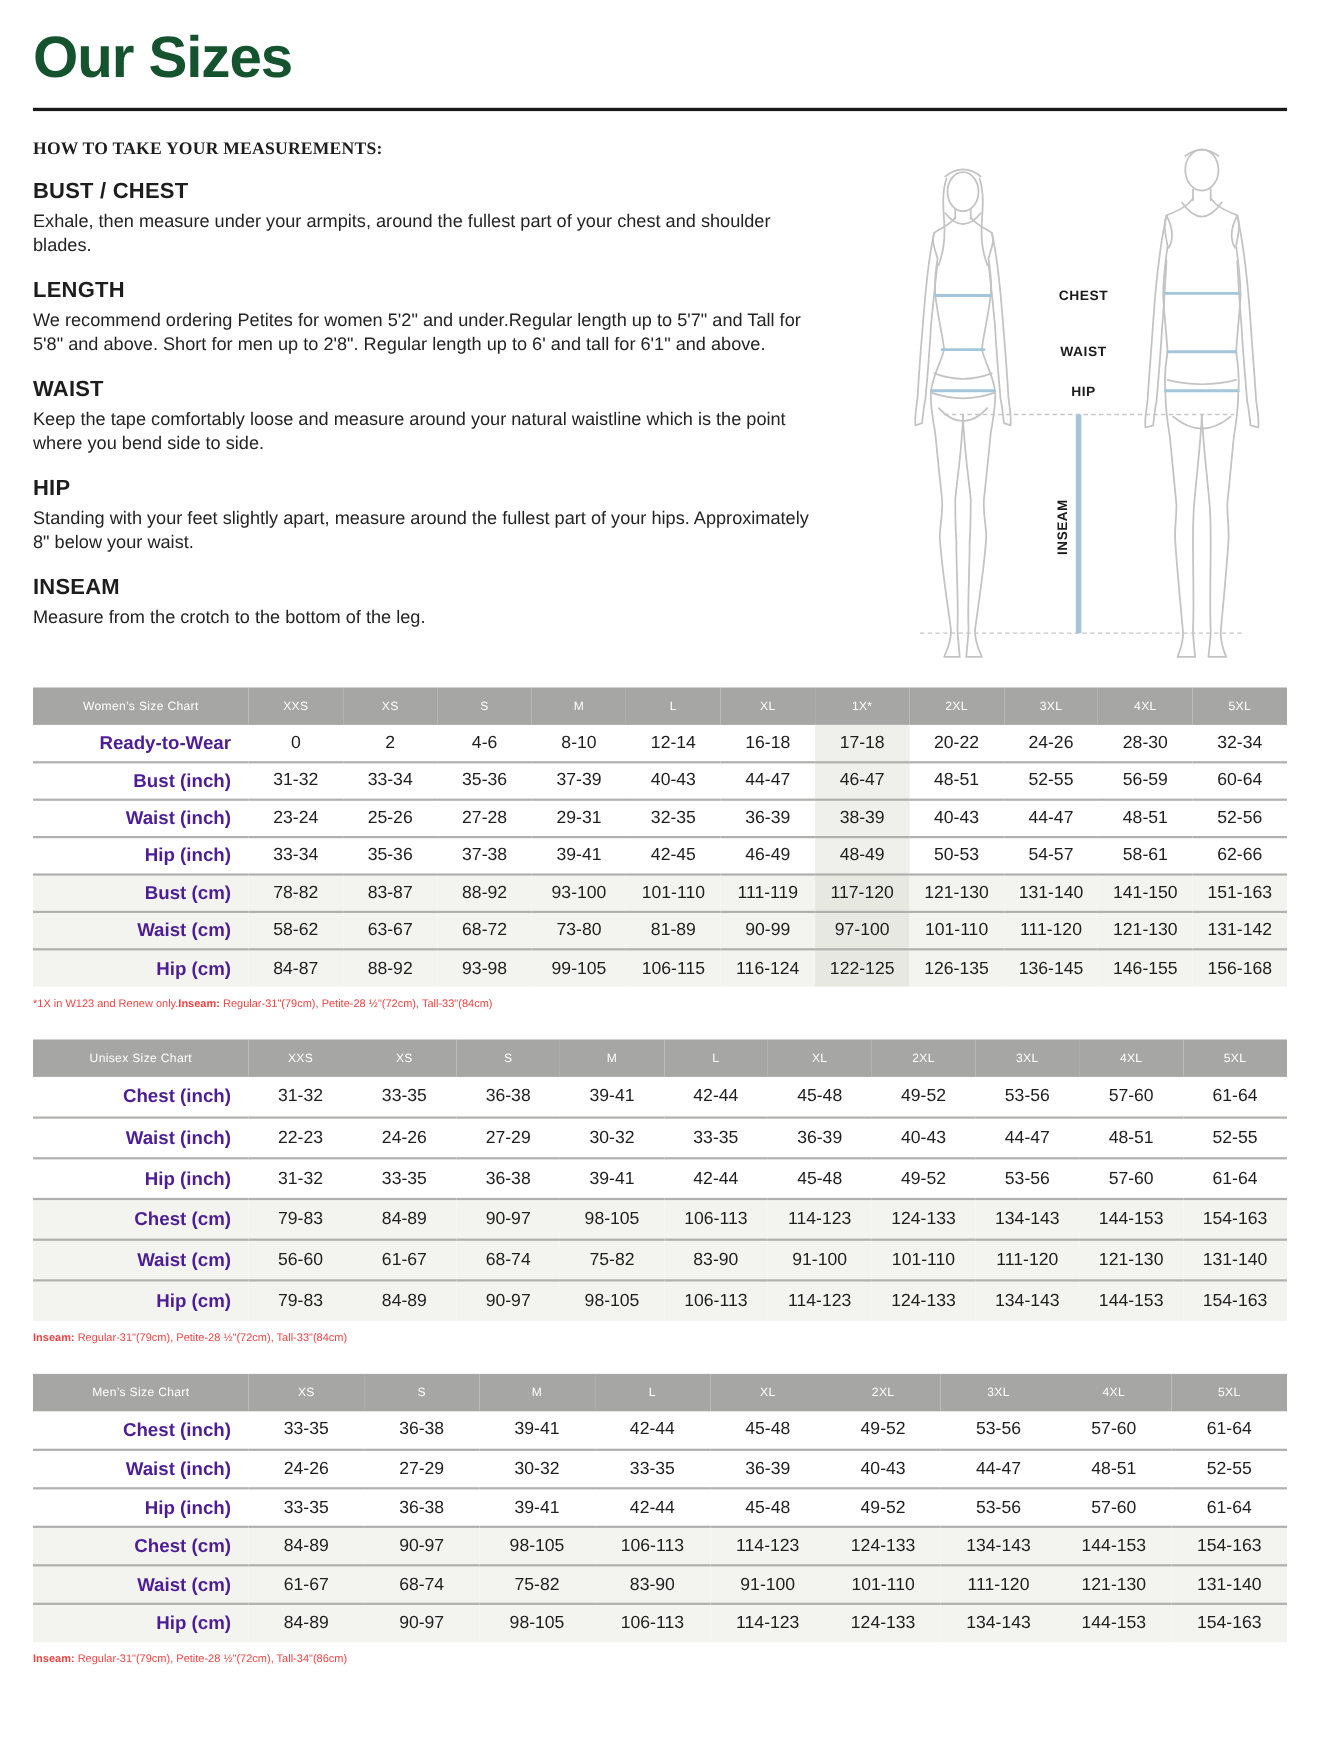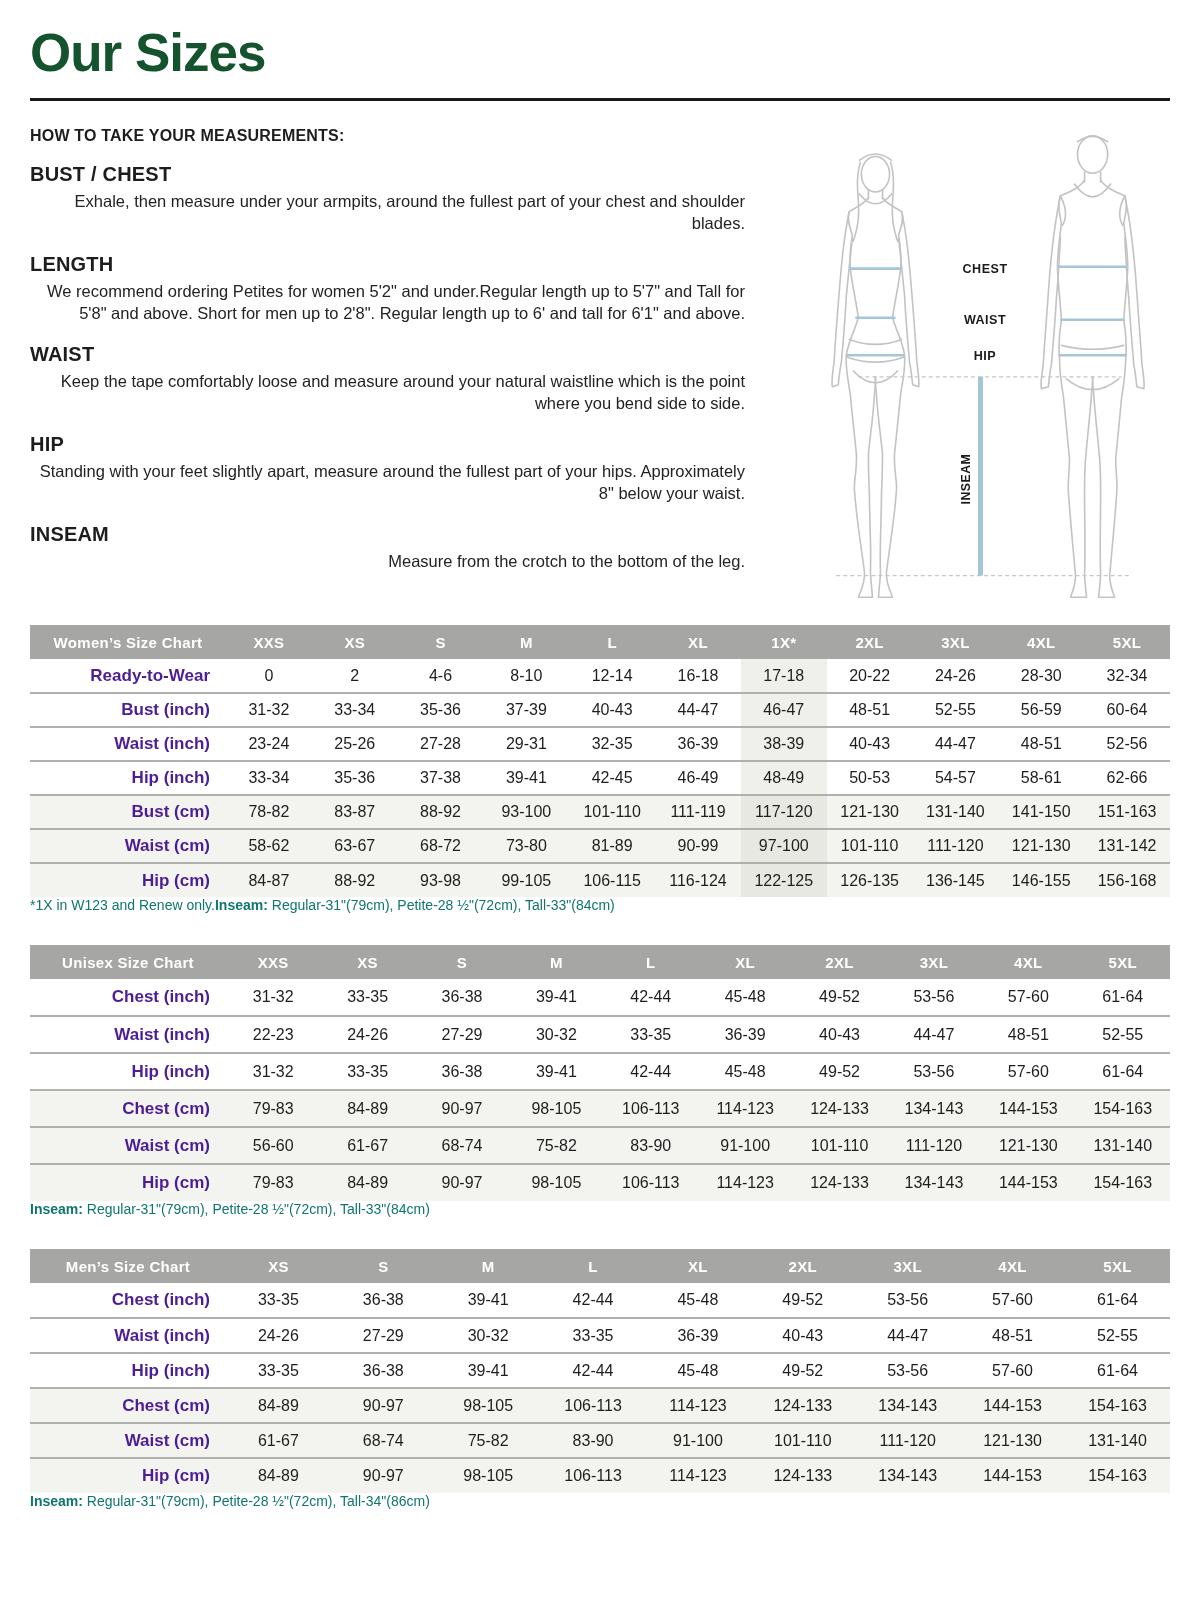--- a/index.html
+++ b/index.html
@@ -26,38 +26,38 @@
     margin:22px 0 0 0;
     color:#14532d;
   }
   hr.title-rule{
     border:none;
     border-top:3px solid #191919;
     margin:15px 0 0 0;
   }
   .top{display:flex;margin-top:26px;}
   .howto{width:745px;padding-right:8px;}
-  .howto h2{font-size:16px;margin:0;letter-spacing:.2px;}
+  .howto h2{font-size:16px;margin:0;letter-spacing:.2px;font-family:Liberation Serif, serif;}
   .msec{margin-top:18px;}
   .msec h3{font-size:20px;margin:0 0 5px 0;letter-spacing:.2px;}
-  .msec p{font-size:16.5px;line-height:1.33;margin:0;color:#232323;max-width:715px;text-align:right;}
+  .msec p{font-size:16.5px;line-height:1.33;margin:0;color:#232323;max-width:715px;}
   svg.diagram{margin-left:auto;display:block;}
   .dlabel{font-family:"Liberation Sans","DejaVu Sans",sans-serif;font-size:12.5px;font-weight:bold;fill:#1b1b1b;letter-spacing:.5px;}
   .fig{fill:none;stroke:#c3c3c3;stroke-width:1.6;stroke-linecap:round;stroke-linejoin:round;}
   .mline{stroke:var(--measure-line);stroke-width:2.6;}
   .dash{stroke:#c6c6c6;stroke-width:1.3;stroke-dasharray:4 3;fill:none;}
 
   .tblock{margin-top:16px;}
   #t1,#t2{margin-top:26px;}
   table{width:100%;border-collapse:collapse;table-layout:fixed;}
   th{
     background:var(--header-bg);
     color:#ffffff;
-    font-size:15px;
-    font-weight:bold;
+    font-size:11px;
+    font-weight:normal;
     height:34px;
     letter-spacing:.3px;
     text-align:center;
     padding:0;
   }
   th.label-col{width:196px;}
   tbody td{
     text-align:center;
     font-size:16px;
     padding:0 2px;
@@ -73,23 +73,24 @@
     font-weight:bold;
     font-size:17px;
     color:#4c1d95;
   }
   tr.shaded td{background:var(--shaded-row);}
   td.hl{background:var(--hl-col);}
   tr.shaded td.hl{background:var(--hl-col-shaded);}
   .footnotes{
     display:flex;
     align-items:baseline;
-    font-size:14px;
+    font-size:10px;
+    padding-top:10px;
     min-height:22px;
-    color:#0f766e;
+    color:#ef4444;
   }
   .fn-star{margin-left:400px;}
   .fn-inseam{margin-left:auto;}
   .fn-inseam b{font-weight:bold;}
 </style>
 </head>
 <body>
 
 <div class="page">
 

